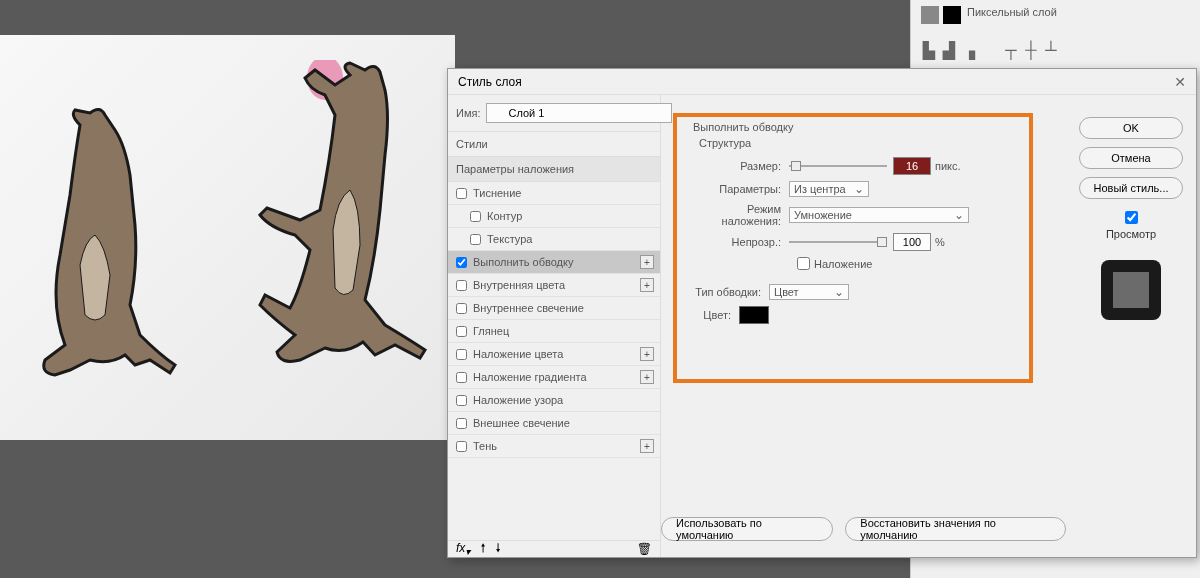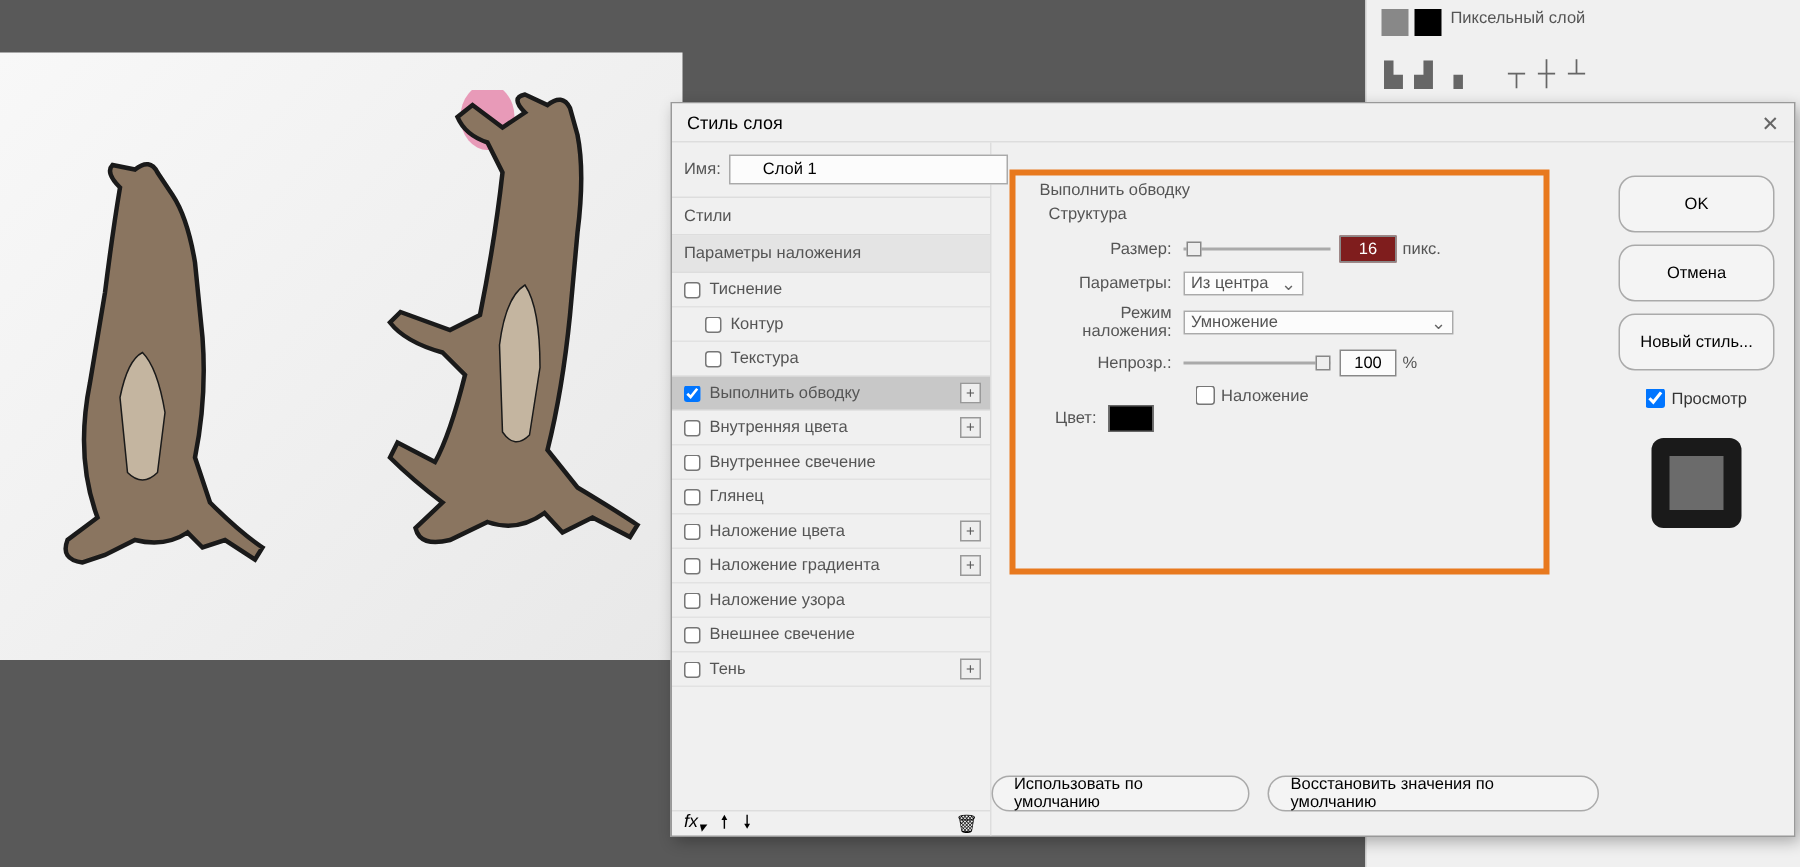--- a/index.html
+++ b/index.html
@@ -59,22 +59,22 @@
   .select::after { content: "⌄"; position: absolute; right: 4px; font-size: 12px; color: #666; }
   .select.sm { width: 80px; }
   .select.lg { width: 180px; }
   .checkbox-inline { display: flex; align-items: center; gap: 4px; margin-left: 104px; }
   .color-swatch { width: 30px; height: 18px; background: #000; border: 1px solid #666; display: inline-block; }
   
   .bottom-btns { position: absolute; bottom: 16px; left: 0; right: 0; display: flex; justify-content: center; gap: 12px; }
   .btn { height: 24px; padding: 0 14px; font-size: 11px; border: 1px solid #aaa; background: #f4f4f4; border-radius: 12px; cursor: pointer; display: inline-flex; align-items: center; }
   
   .dialog-right { width: 130px; padding: 22px 12px; display: flex; flex-direction: column; align-items: center; gap: 8px; }
-  .rbtn { width: 104px; height: 38px; font-size: 11px; border: 1px solid #aaa; background: #f4f4f4; border-radius: 11px; cursor: pointer; display: flex; align-items: center; justify-content: center; }
-  .preview-check { display: flex; align-items: center; gap: 4px; font-size: 11px; color: #333; margin-top: 4px; }
+  .rbtn { width: 104px; height: 22px; font-size: 11px; border: 1px solid #aaa; background: #f4f4f4; border-radius: 11px; cursor: pointer; display: flex; align-items: center; justify-content: center; }
+  .preview-check { display: flex; align-items: center; gap: 4px; font-size: 11px; color: #333; margin-top: 4px; flex-direction: column; }
   .preview-box { width: 60px; height: 60px; margin-top: 12px; position: relative; }
   .preview-outer { width: 60px; height: 60px; background: #1a1a1a; border-radius: 8px; }
   .preview-inner { position: absolute; left: 12px; top: 12px; width: 36px; height: 36px; background: #6b6b6b; }
 </style>
 </head>
 <body>
 
 <div class="canvas-area">
   <svg class="cat-figure cat1" viewBox="0 0 190 280">
     <path class="cat-body" d="M 60 20 Q 50 10 55 5 L 70 8 Q 80 0 85 10 L 95 25 Q 105 40 110 70 L 115 120 Q 118 160 110 200 L 120 230 Q 140 250 155 260 L 150 268 L 130 255 L 115 260 L 105 250 Q 90 260 70 255 L 50 265 L 35 270 Q 20 268 25 255 L 45 240 Q 30 200 40 150 L 50 90 Q 55 50 60 20 Z"></path>
@@ -217,20 +217,26 @@
             </div>
           <input class="num-input" value="100" style="">
           <span class="unit">%</span>
         </div>
 
         <div class="checkbox-inline">
           <input type="checkbox" style="">
           <span>Наложение</span>
         </div>
 
+        <div class="form-row" style="margin-top:14px">
+          <span class="form-label" style="width:76px">Тип обводки:</span>
+          <div class="select sm">
+              <span>Цвет</span>
+            </div>
+        </div>
 
         <div class="form-row">
           <span class="form-label" style="width:46px">Цвет:</span>
           <span class="color-swatch"></span>
         </div>
       </div>
 
       <div class="bottom-btns">
         <div class="btn">Использовать по умолчанию</div>
         <div class="btn">Восстановить значения по умолчанию</div>

